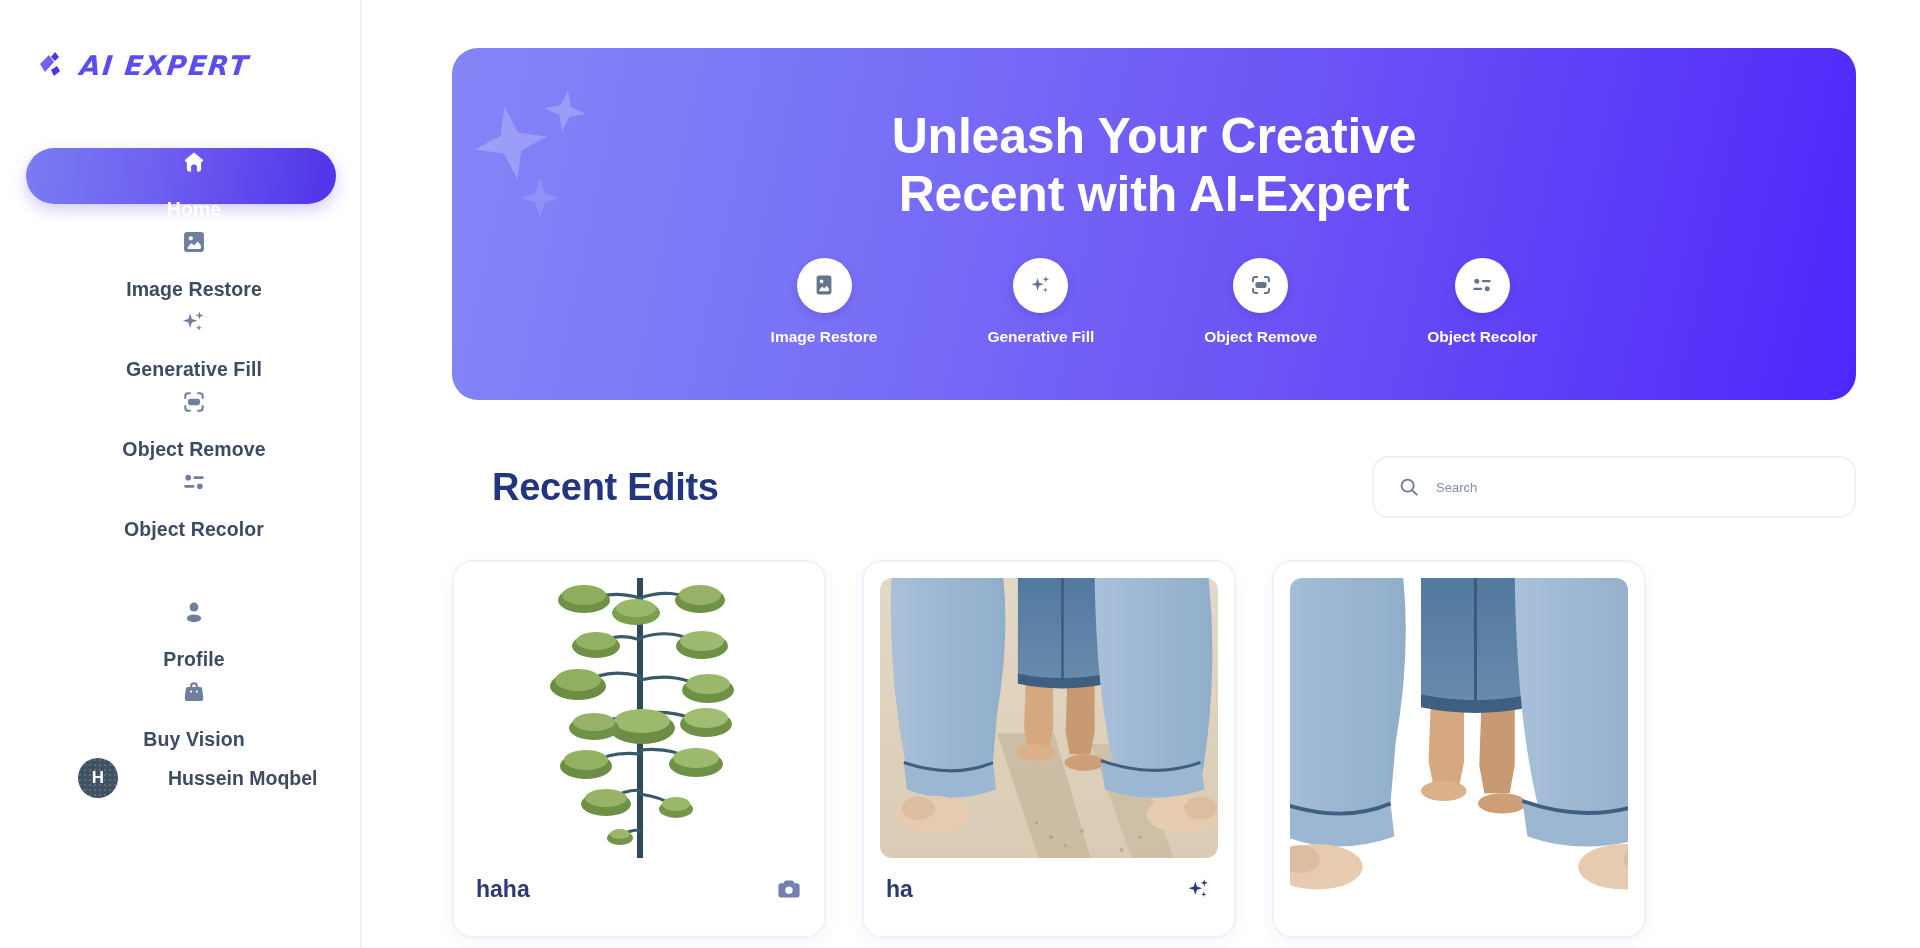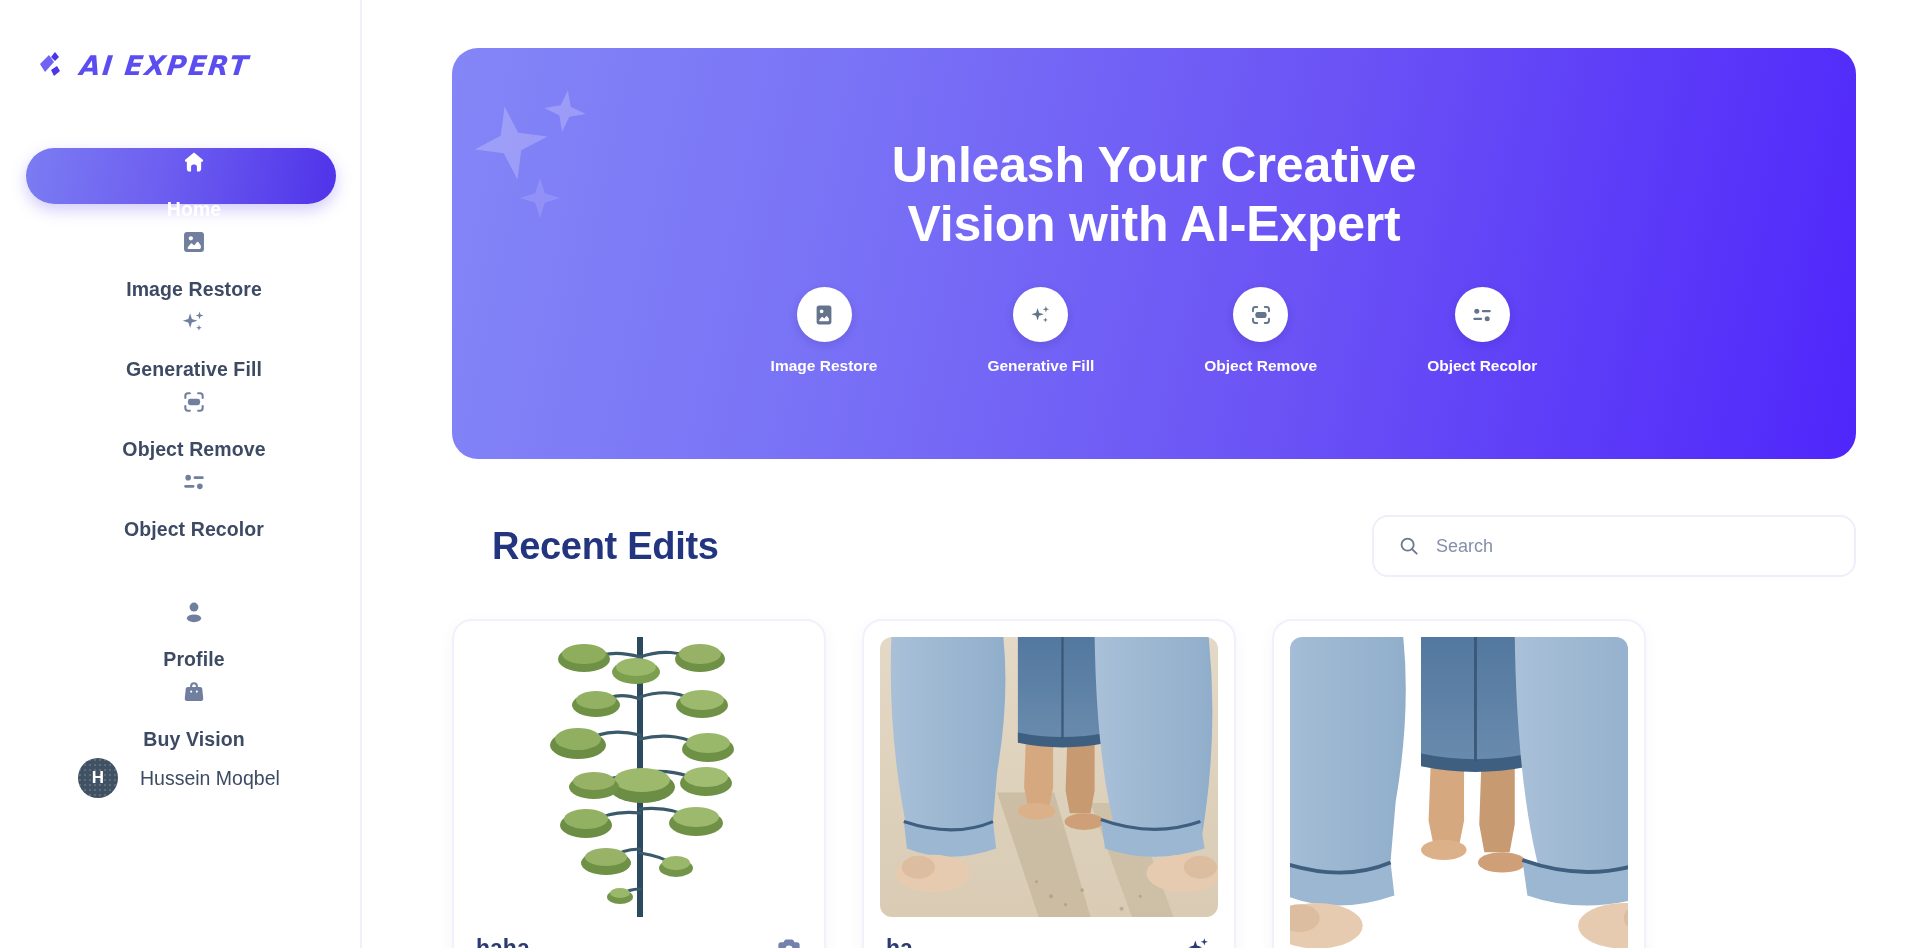--- a/index.html
+++ b/index.html
@@ -62,29 +62,29 @@
   }
   .avatar {
     width: 40px; height: 40px; border-radius: 50%;
     background: #3f5163;
     background-image: radial-gradient(circle at 2px 2px, rgba(255,255,255,0.16) 1px, transparent 1px);
     background-size: 5px 5px;
     display: flex; align-items: center; justify-content: center;
     color: #fff; font-size: 17px; font-weight: 700;
     flex: 0 0 40px;
   }
-  .user-name { font-size: 19.5px; font-weight: 400; color: #3d4a63; }
+  .user-name { font-size: 19.5px; font-weight: 700; color: #3d4a63; margin-left: 28px; }
 
   
   .main { flex: 1; padding: 48px 64px 0 90px; overflow: hidden; }
 
   
   .hero {
     position: relative;
-    height: 411px;
+    height: 352px;
     border-radius: 26px;
     background: linear-gradient(102deg, #8486f7 0%, #7a74f6 26%, #6b53f5 60%, #4f26fb 100%);
     overflow: hidden;
     display: flex; flex-direction: column;
     align-items: center; justify-content: center;
     padding-top: 4px;
   }
   .spark { position: absolute; background: rgba(255,255,255,0.22); }
   .spark.s1 { width: 74px; height: 74px; left: 22px; top: 58px;
     clip-path: polygon(50% 0%, 62% 38%, 100% 50%, 62% 62%, 50% 100%, 38% 62%, 0% 50%, 38% 38%);
@@ -123,21 +123,21 @@
   .search-box {
     width: 484px; height: 62px;
     border: 2px solid #efeefb; border-radius: 16px;
     background: #ffffff;
     display: flex; align-items: center; gap: 16px;
     padding: 0 24px;
   }
   .search-input {
     border: none; outline: none; background: transparent;
     font-family: "Liberation Sans", sans-serif;
-    font-size: 18px; color: #0f766e; width: 100%;
+    font-size: 13px; color: #0f766e; width: 100%;
   }
   .search-input::placeholder { color: #838fab; }
 
   
   .cards { display: flex; gap: 36px; margin-top: 42px; }
   .card {
     width: 374px; height: 378px;
     background: #ffffff;
     border: 2px solid #f1f0fc; border-radius: 20px;
     box-shadow: 0 5px 16px rgba(80,70,170,0.05);
@@ -269,21 +269,21 @@
 
   <main class="main">
 
     <section class="hero">
       <span class="spark s1"></span>
       <span class="spark s2"></span>
       <span class="spark s3"></span>
 
       <h1 class="hero-title">
         <span>Unleash Your Creative</span><br>
-        <span>Vision with AI-Expert</span>
+        <span>Recent with AI-Expert</span>
       </h1>
 
       <div class="hero-actions">
 
         <div class="hero-action">
           <span class="hero-circle">
             <svg width="24" height="24" viewBox="0 0 24 24" fill="#64748b">
               <path d="M16.8 2.6H7.2A2.6 2.6 0 0 0 4.6 5.2v13.6a2.6 2.6 0 0 0 2.6 2.6h9.6a2.6 2.6 0 0 0 2.6-2.6V5.2a2.6 2.6 0 0 0-2.6-2.6zM9.6 6.4a1.9 1.9 0 1 1 0 3.8 1.9 1.9 0 0 1 0-3.8zm7.2 11a.9.9 0 0 1-.9.9H8.1a.9.9 0 0 1-.7-1.46l2.1-2.6a.9.9 0 0 1 1.3-.1l1.5 1.35 1.7-2.1a.9.9 0 0 1 1.42.05l1.3 1.9a.9.9 0 0 1 .18.54v1.52z"></path>
             </svg>
           </span>

